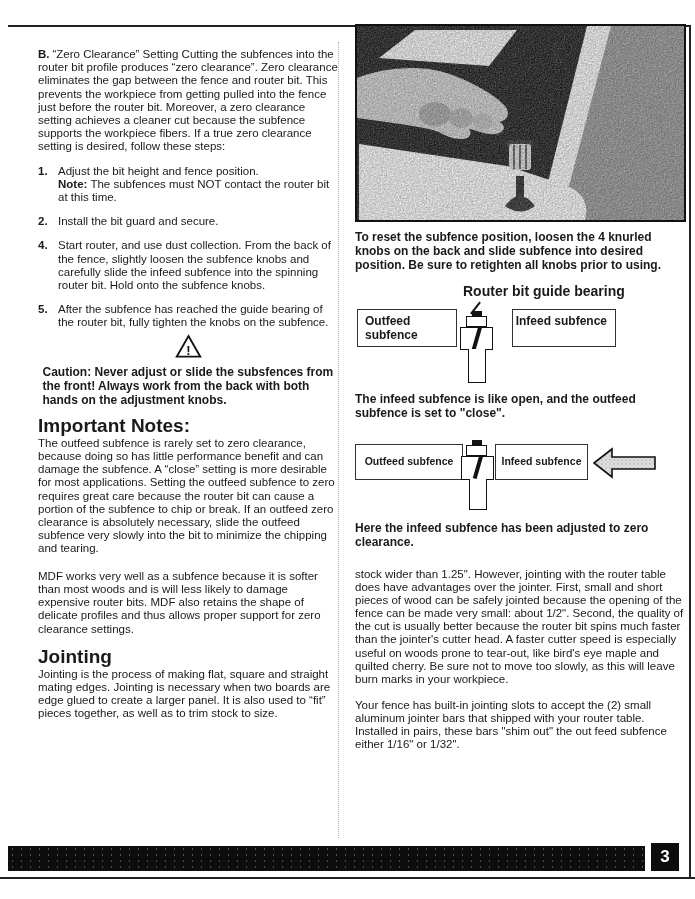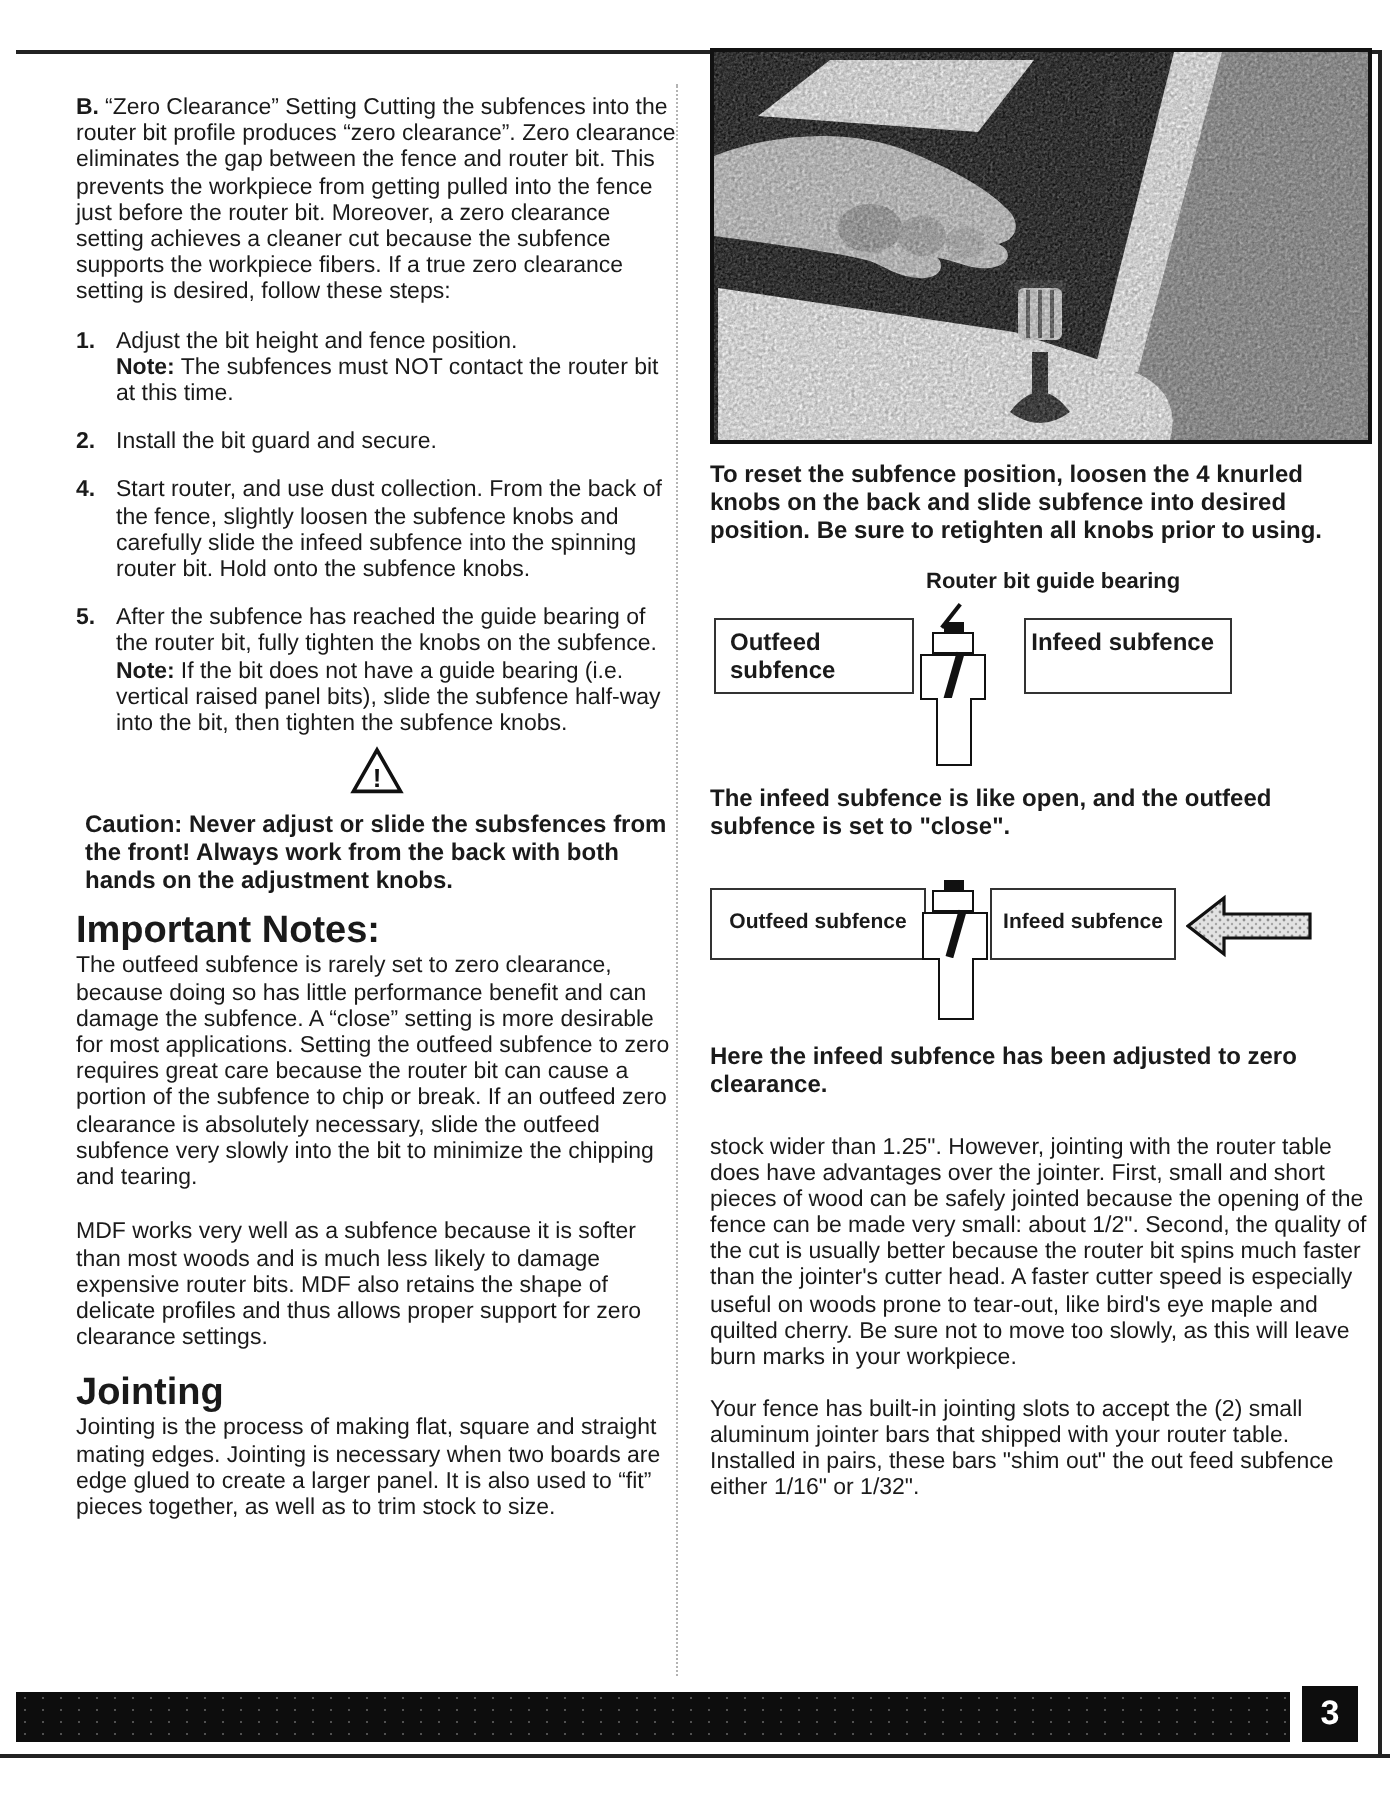--- a/index.html
+++ b/index.html
@@ -34,21 +34,21 @@
 
   
   .photo{width:327px;height:194px;border:2px solid #111;background:#141414;overflow:hidden;}
   .photo-caption{font-weight:bold;font-size:12px;line-height:14px;margin:8px 0 0 0;}
 
   .diagram{position:relative;width:331px;}
   .d1{height:102px;margin-top:13px;}
   .d2{height:80px;margin-top:16px;}
   .d-caption{font-weight:bold;font-size:12px;line-height:14px;margin:5px 0 0 0;}
 
-  .d1-label{position:absolute;left:108px;top:0;font-weight:bold;font-size:11px;white-space:nowrap;}
+  .d1-label{position:absolute;left:108px;top:0;font-weight:bold;font-size:14px;white-space:nowrap;}
   .d1-pointer{position:absolute;left:113px;top:22px;width:15px;height:0;border-top:2px solid #111;transform:rotate(-52deg);}
   .fence-box{position:absolute;border:1.5px solid #333;background:#fff;box-sizing:border-box;font-weight:bold;}
   .d1-out{left:2px;top:24px;width:100px;height:38px;font-size:12px;line-height:14px;padding:4px 4px 0 7px;}
   .d1-in{left:157px;top:24px;width:104px;height:38px;font-size:12px;line-height:14px;padding:4px 8px 0 0;text-align:right;}
   .bear-cap{position:absolute;background:#111;}
   .d1-cap{left:117px;top:26px;width:10px;height:5px;}
   .bearing{position:absolute;border:1.5px solid #111;background:#fff;box-sizing:border-box;}
   .d1-bearing{left:111px;top:31px;width:21px;height:11px;}
   .bit{position:absolute;border:1.5px solid #111;background:#fff;box-sizing:border-box;}
   .d1-bit{left:105px;top:42px;width:33px;height:23px;}
@@ -104,36 +104,35 @@
 
   <div class="step">
     <span class="step-num">4.</span>
     <span class="step-body">Start router, and use dust collection. From the back of the fence, slightly loosen the subfence knobs and carefully slide the infeed subfence into the spinning router bit. Hold onto the subfence knobs.</span>
   </div>
 
   <div class="step" style="margin-bottom:4px">
     <span class="step-num">5.</span>
     <span class="step-body">
       <span>After the subfence has reached the guide bearing of the router bit, fully tighten the knobs on the subfence.</span>
-      <span style="display:block"><b class="note-label">Note:</b><span>If the bit does not have a guide bearing (i.e. vertical raised panel bits), slide the subfence half-way into the bit, then tighten the subfence knobs.</span></span>
     </span>
   </div>
 
   <div class="warning-wrap">
     <svg width="27" height="25" viewBox="0 0 27 25">
       <path d="M13.5 2 L25.3 22.7 L1.7 22.7 Z" fill="#ffffff" stroke="#111" stroke-width="1.8"></path>
       <text x="13.5" y="20.5" text-anchor="middle" font-size="13" font-weight="bold" fill="#111">!</text>
     </svg>
   </div>
 
   <p class="caution">Caution: Never adjust or slide the subsfences from the front! Always work from the back with both hands on the adjustment knobs.</p>
 
   <h2>Important Notes:</h2>
   <p>The outfeed subfence is rarely set to zero clearance, because doing so has little performance benefit and can damage the subfence. A “close” setting is more desirable for most applications. Setting the outfeed subfence to zero requires great care because the router bit can cause a portion of the subfence to chip or break. If an outfeed zero clearance is absolutely necessary, slide the outfeed subfence very slowly into the bit to minimize the chipping and tearing.</p>
-  <p style="margin-top:14px">MDF works very well as a subfence because it is softer than most woods and is much less likely to damage expensive router bits. MDF also retains the shape of delicate profiles and thus allows proper support for zero clearance settings.</p>
+  <p style="margin-top:14px">MDF works very well as a subfence because it is softer than most woods and is will less likely to damage expensive router bits. MDF also retains the shape of delicate profiles and thus allows proper support for zero clearance settings.</p>
 
   <h2 class="h-joint">Jointing</h2>
   <p style="margin-bottom:0">Jointing is the process of making flat, square and straight mating edges. Jointing is necessary when two boards are edge glued to create a larger panel. It is also used to “fit” pieces together, as well as to trim stock to size.</p>
 </div>
 
 <div class="col-right">
 
   <div class="photo">
     <svg width="327" height="194" viewBox="0 0 327 194">
       <defs>

